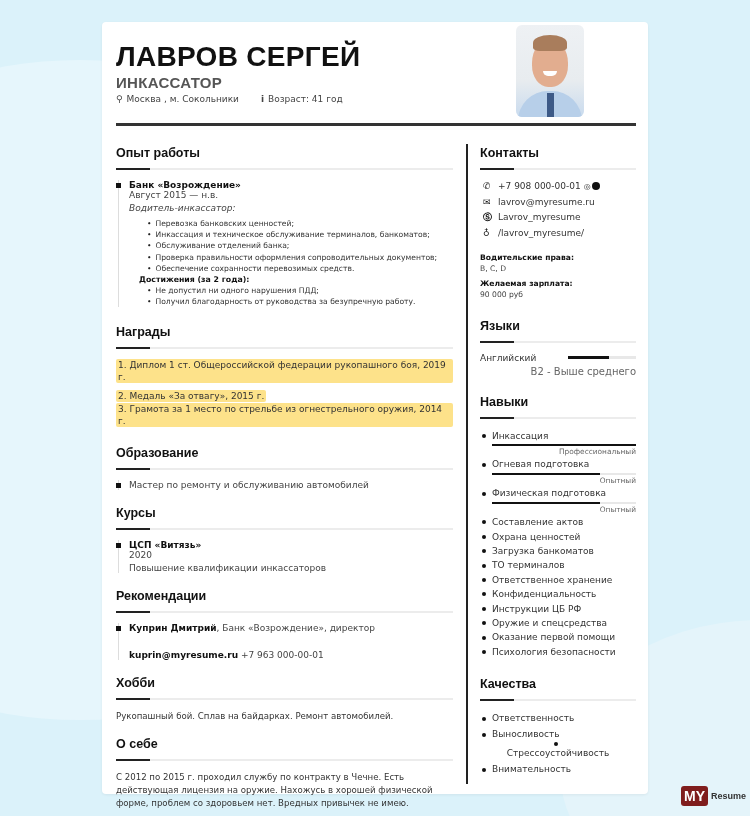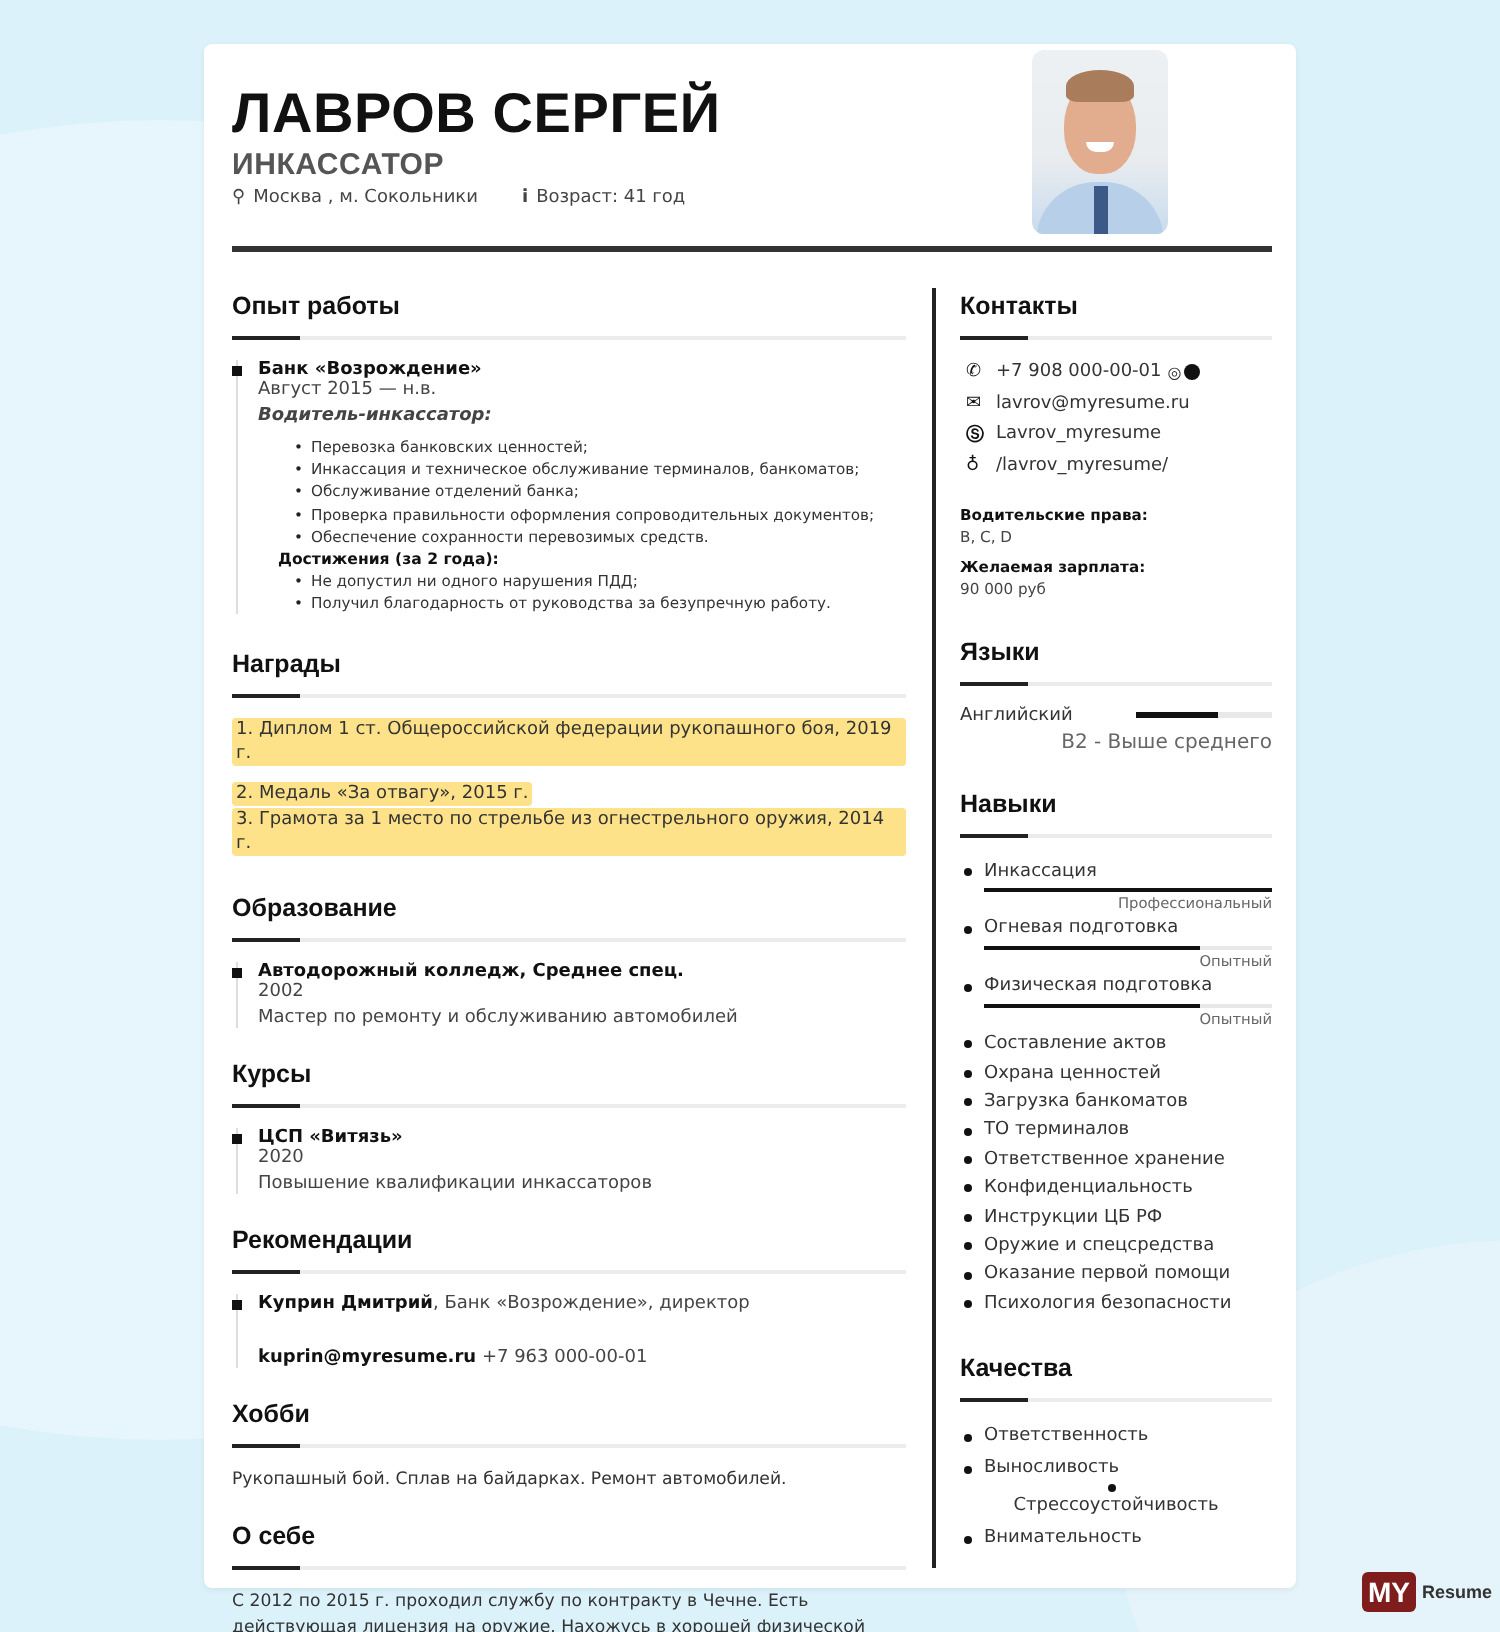--- a/index.html
+++ b/index.html
@@ -87,21 +87,21 @@
       content: ""; position: absolute; left: 0; top: 0; width: 34px; height: 2px; background: #222;
     }
     .entry { position: relative; padding-left: 10px; border-left: 1px solid #ddd; margin-left: 2px; margin-bottom: 8px; }
     .entry .sq {
       position: absolute; left: -3px; top: 3px; width: 5px; height: 5px; background: #111;
     }
     .entry-head { display: flex; justify-content: space-between; font-size: 9px; flex-direction: column; }
     .entry-title { font-weight: bold; color: #111; }
     .entry-date { color: #444; }
     .entry-sub { font-size: 9px; color: #444; margin-top: 3px; }
-    .italic { font-style: italic; font-weight: bold; }
+    .italic { font-style: italic; }
     .bul { font-size: 7.6px; color: #333; margin-left: 18px; line-height: 11.2px; list-style: none; }
     .bul li::before { content: "•"; margin-right: 4px; color: #222; }
     .ach-title { font-size: 7.8px; font-weight: bold; margin-left: 10px; color: #111; line-height: 11px; }
     .award {
       display: inline-block; background: #fde28a; font-size: 9px; color: #333;
       padding: 0 2px; line-height: 12px; margin-bottom: 1px; border-radius: 2px;
     }
     .para { font-size: 8.6px; color: #333; line-height: 13px; }
     .section { margin-bottom: 14px; }
     .contact-row { display: flex; align-items: center; font-size: 9px; color: #333; margin-bottom: 3.5px; height: 12px; }
@@ -186,24 +186,20 @@
       <div><span class="award">1. Диплом 1 ст. Общероссийской федерации рукопашного боя, 2019 г.</span></div>
       <div><span class="award">2. Медаль «За отвагу», 2015 г.</span></div>
       <div><span class="award">3. Грамота за 1 место по стрельбе из огнестрельного оружия, 2014 г.</span></div>
     </div>
 
     <div class="section" style="margin-top:18px;">
       <div class="sec-title">Образование</div>
       <div class="sec-rule"></div>
       <div class="entry">
         <span class="sq"></span>
-        <div class="entry-head">
-          <span class="entry-title">Автодорожный колледж, Среднее спец.</span>
-          <span class="entry-date">2002</span>
-        </div>
         <div class="entry-sub">Мастер по ремонту и обслуживанию автомобилей</div>
       </div>
     </div>
 
     <div class="section" style="margin-top:16px;">
       <div class="sec-title">Курсы</div>
       <div class="sec-rule"></div>
       <div class="entry">
         <span class="sq"></span>
         <div class="entry-head">

